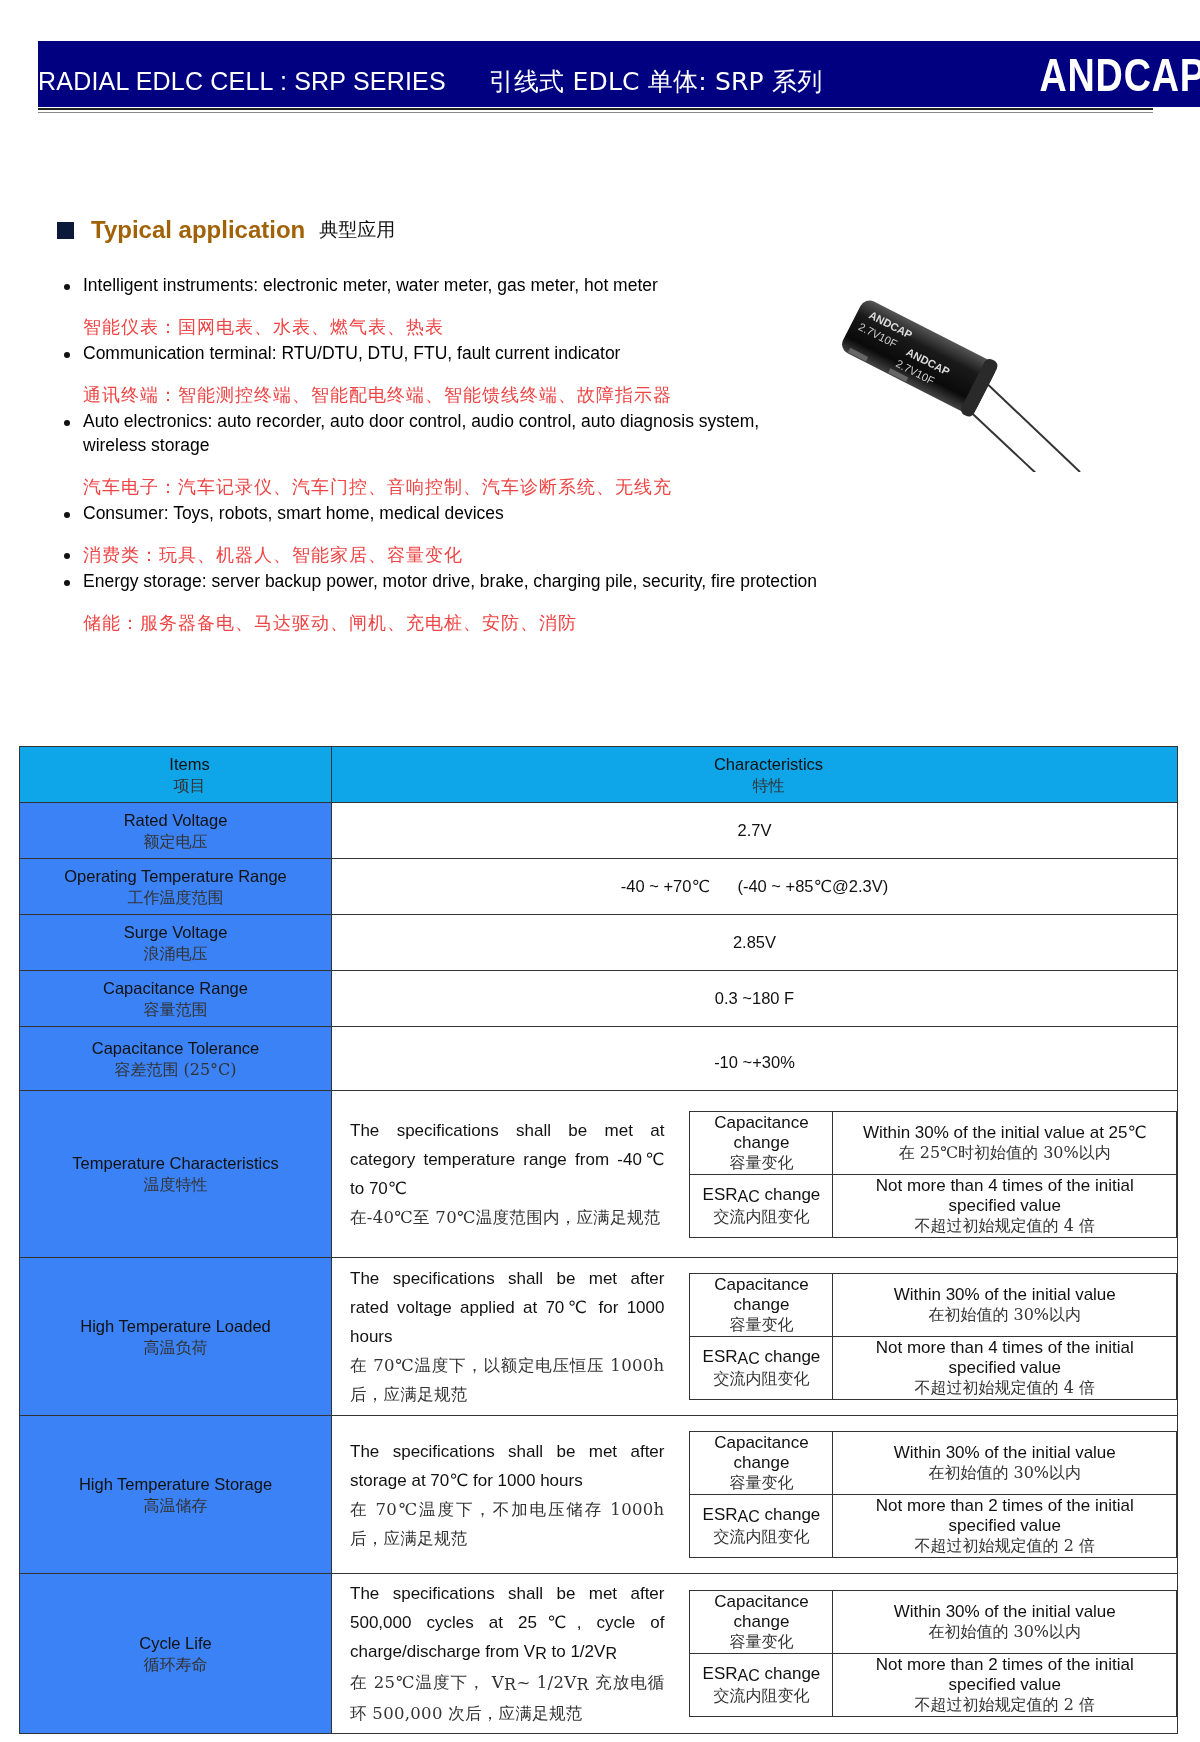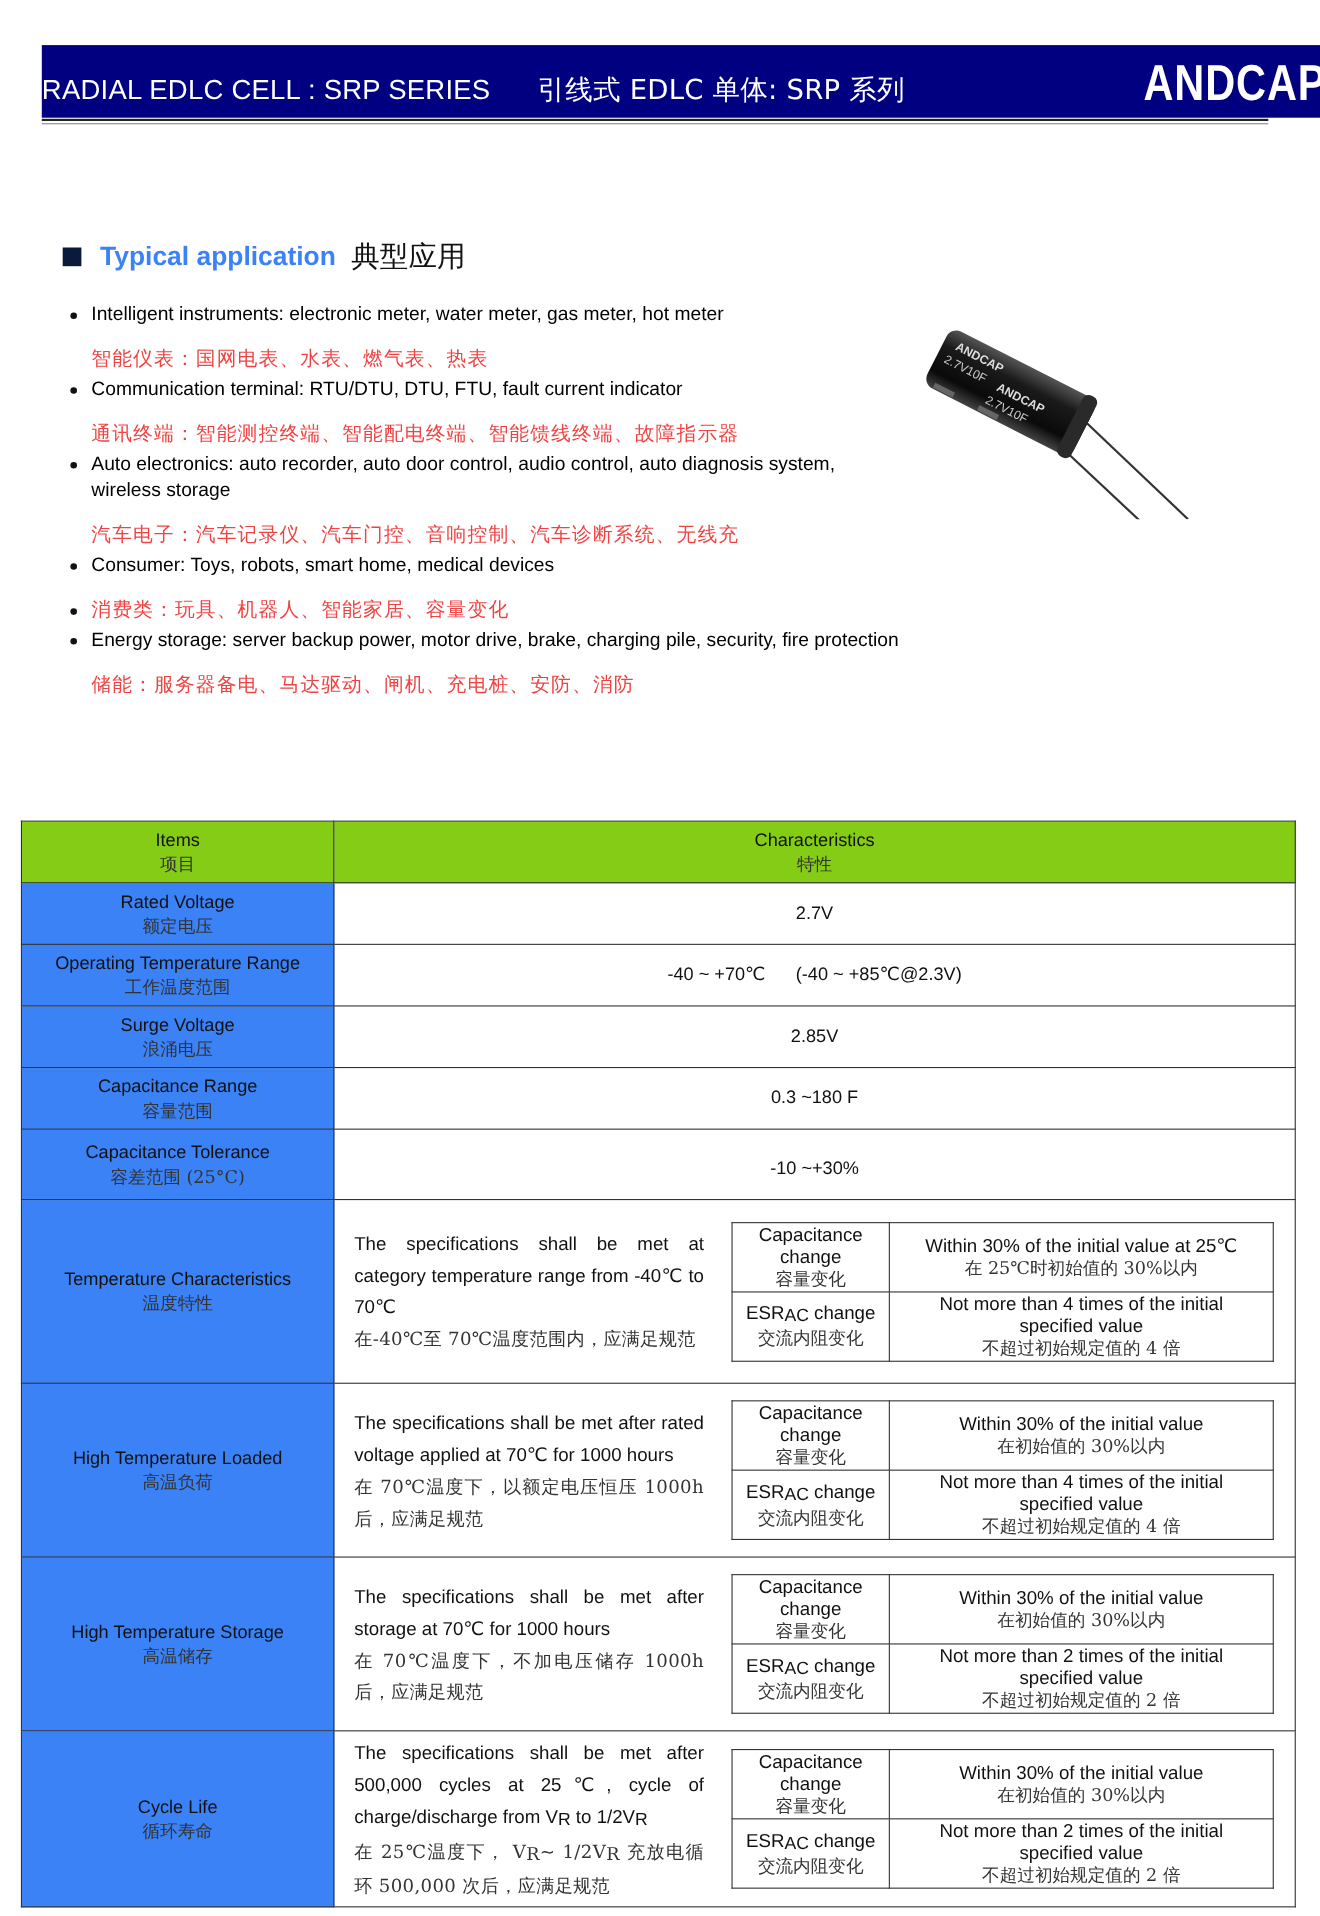--- a/index.html
+++ b/index.html
@@ -23,22 +23,22 @@
     position: absolute; right: 8px; top: 7px; color: #fff; font-size: 46px;
     font-weight: bold; font-family: "Liberation Sans", sans-serif;
     transform: scaleX(0.82); transform-origin: right center; letter-spacing: 1px;
   }
   .header-rule1 { position: absolute; left: 38px; top: 108px; width: 1115px; height: 2px; background: #222; }
   .header-rule2 { position: absolute; left: 38px; top: 112px; width: 1115px; height: 1px; background: #888; }
 
   
   .section-heading { position: absolute; left: 57px; top: 216px; display: flex; align-items: center; }
   .square-icon { width: 17px; height: 17px; background: #0b1a3a; margin-right: 17px; }
-  .section-heading .en { font-size: 24px; font-weight: bold; color: #3b82f6; }
-  .section-heading .cn { font-size: 26px; color: #111; margin-left: 14px; font-family: "DejaVu Sans", sans-serif; }
+  .section-heading .en { font-size: 24px; font-weight: bold; color: #a16207; }
+  .section-heading .cn { font-size: 19px; color: #111; margin-left: 14px; font-family: "DejaVu Sans", sans-serif; }
 
   
   .apps { position: absolute; left: 62px; top: 273px; width: 800px; }
   .app-line { position: relative; font-size: 17.5px; line-height: 23px; padding-left: 21px; }
   .app-line.bullet::before {
     content: ""; position: absolute; left: 2px; top: 10px; width: 6px; height: 6px;
     border-radius: 50%; background: #111;
   }
   .app-line.cnline { font-size: 18px; color: #ef4444; letter-spacing: 1px; margin-bottom: 4px; margin-top: 18px;}
   .app-line.en { color: #000; margin-top: 1px; }
@@ -49,21 +49,21 @@
   
   .spec-table {
     position: absolute; left: 19px; top: 746px; width: 1159px;
     border-collapse: collapse; table-layout: fixed;
   }
   .spec-table td {
     border: 1.5px solid #333; text-align: center; vertical-align: middle;
     font-size: 16.5px; line-height: 21px; padding: 0;
   }
   .spec-table td.item { background: #3b82f6; width: 283px; }
-  .spec-table tr.head td { background: #84cc16; height: 55px; }
+  .spec-table tr.head td { background: #0ea5e9; height: 55px; padding-left: 28px; }
   .spec-table tr.simple td { height: 55px; }
   .spec-table .cn { font-size: 16px; }
   .val { font-size: 17px; margin-left: 32px; }
 
   .cond-cell { padding: 0; }
   .cond-wrap { display: flex; align-items: center; height: 100%; }
   .cond-text {
     width: 318px; margin-left: 18px; text-align: justify; font-size: 17px; line-height: 29px;
     text-align-last: left;
   }

